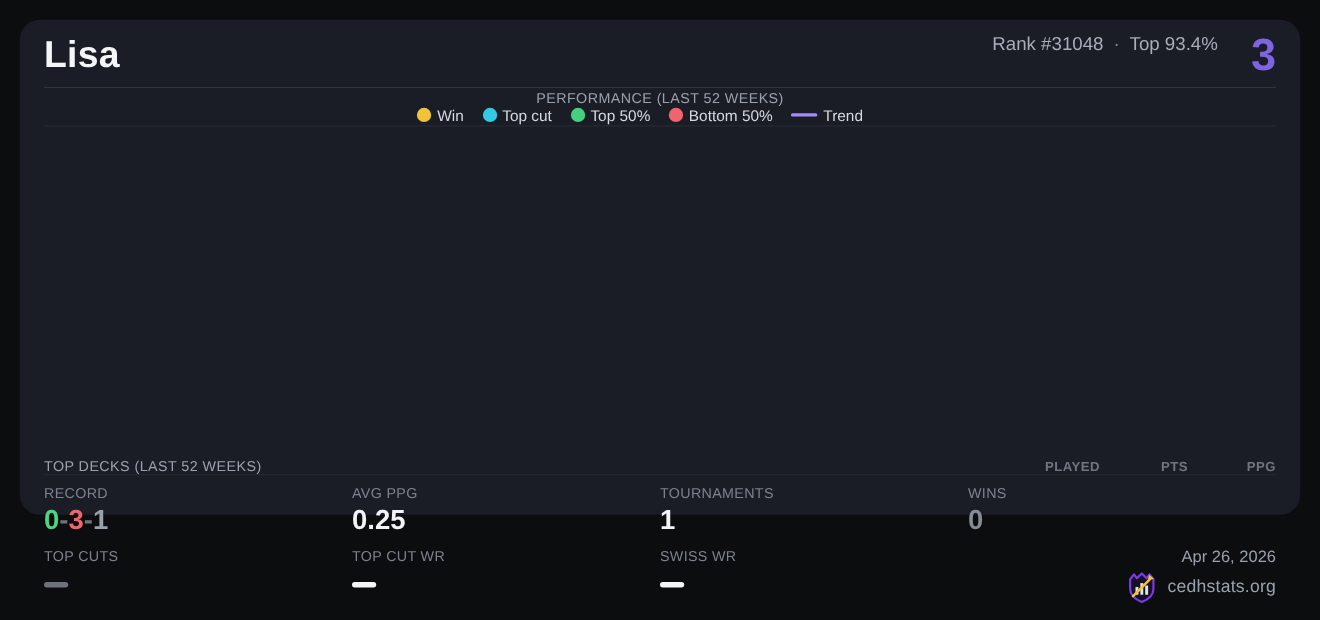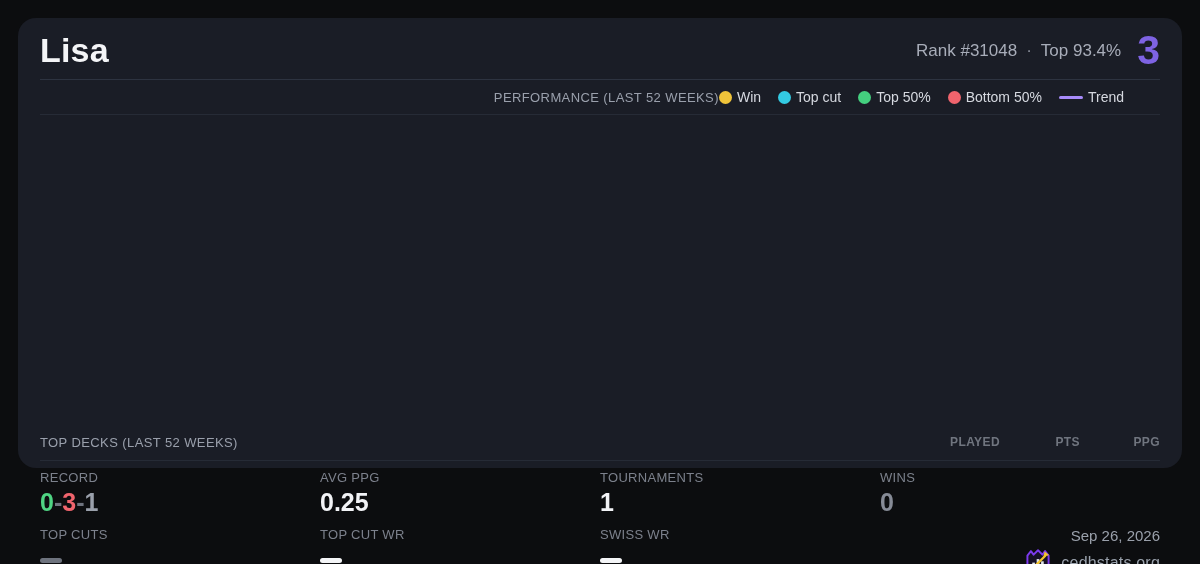--- a/index.html
+++ b/index.html
@@ -20,40 +20,40 @@
   }
   
   .card-header {
     display: flex; justify-content: space-between; align-items: center;
     height: 62px; padding-top: 4px;
     border-bottom: 1px solid #2d3340;
   }
   .player-name {
     margin: 0; font-size: 34px; font-weight: 800; color: #f4f5f7; letter-spacing: .2px;
   }
-  .header-right { display: flex; align-items: center; gap: 16px; }
+  .header-right { display: flex; align-items: flex-start; gap: 30px; }
   .rank-line { color: #a8adb9; font-size: 17px; display: flex; align-items: center; gap: 9px; }
   .rank-sep { color: #878c98; }
   .score { font-size: 41px; font-weight: 800; line-height: 1; }
   
   .perf-row {
-    display: flex; justify-content: flex-end; align-items: center;
-    height: 35px; border-bottom: 1px solid #262b36;
+    display: flex; justify-content: center; align-items: center;
+    height: 35px; border-bottom: 1px solid #262b36; flex-direction: column;
   }
   .section-title { font-size: 13px; color: #9aa0ac; letter-spacing: .4px; }
   .legend { display: flex; align-items: center; gap: 17px; margin-right: 36px; }
   .legend-item { display: flex; align-items: center; gap: 5px; font-size: 14px; color: #d6d9e0; }
   .dot { width: 13px; height: 13px; border-radius: 50%; flex: 0 0 auto; }
   .trend-line { width: 24px; height: 3px; border-radius: 2px; flex: 0 0 auto; }
   
   .chart-area { height: 291px; }
   
   .decks-row {
-    display: flex; justify-content: space-between; align-items: flex-start;
-    height: 26px; border-bottom: 1px solid #262b36; margin-top: 29px;
+    display: flex; justify-content: space-between; align-items: flex-end;
+    height: 26px; border-bottom: 1px solid #262b36;
   }
   .deck-cols { display: flex; font-weight: bold; }
   .deck-col { width: 80px; text-align: right; font-size: 12px; color: #70757f; letter-spacing: .4px; }
   
   .stats-grid { display: grid; grid-template-columns: repeat(4, 1fr); padding-top: 9px; }
   .stat-label { font-size: 13px; color: #7c818c; letter-spacing: .3px; margin-bottom: 3px; }
   .stat-value { font-size: 25px; font-weight: 800; line-height: 1.15; margin-bottom: 10px; }
   .record-value span { font-weight: 800; }
   .dash-bar { width: 22px; height: 5px; border-radius: 2.5px; margin-top: 16px; }
   .footer-cell { text-align: right; }
@@ -149,21 +149,21 @@
       <div class="stat-label">TOP CUT WR</div>
       <div class="dash-bar" style="background-color: rgb(244, 245, 247);"></div>
     </div>
 
     <div class="stat-cell">
       <div class="stat-label">SWISS WR</div>
       <div class="dash-bar" style="background-color: rgb(244, 245, 247);"></div>
     </div>
 
     <div class="stat-cell footer-cell">
-      <div class="report-date">Sep 26, 2026</div>
+      <div class="report-date">Apr 26, 2026</div>
       <div class="brand-row">
         <svg class="logo-svg" viewBox="0 0 34 36" aria-hidden="true">
           <path d="M5 9 L9 4 L12 8 L17 3 L22 8 L25 4 L29 9 L29 19 C29 25 24 29.5 17 32.5 C10 29.5 5 25 5 19 Z" fill="rgba(124,58,237,0.10)" stroke="#7c3aed" stroke-width="2.2" stroke-linejoin="round"></path>
           <rect x="10.5" y="17" width="3" height="8" fill="#dfe3ea"></rect>
           <rect x="15.5" y="13" width="3" height="12" fill="#dfe3ea"></rect>
           <rect x="20.5" y="15.5" width="3" height="9.5" fill="#dfe3ea"></rect>
           <line x1="8" y1="26.5" x2="25" y2="9.5" stroke="#f2c42d" stroke-width="2.6" stroke-linecap="round"></line>
           <path d="M24.5 4.5 L29.5 8.5 L23 10.5 Z" fill="#f2c42d"></path>
         </svg>
         <span class="brand-name">cedhstats.org</span>

